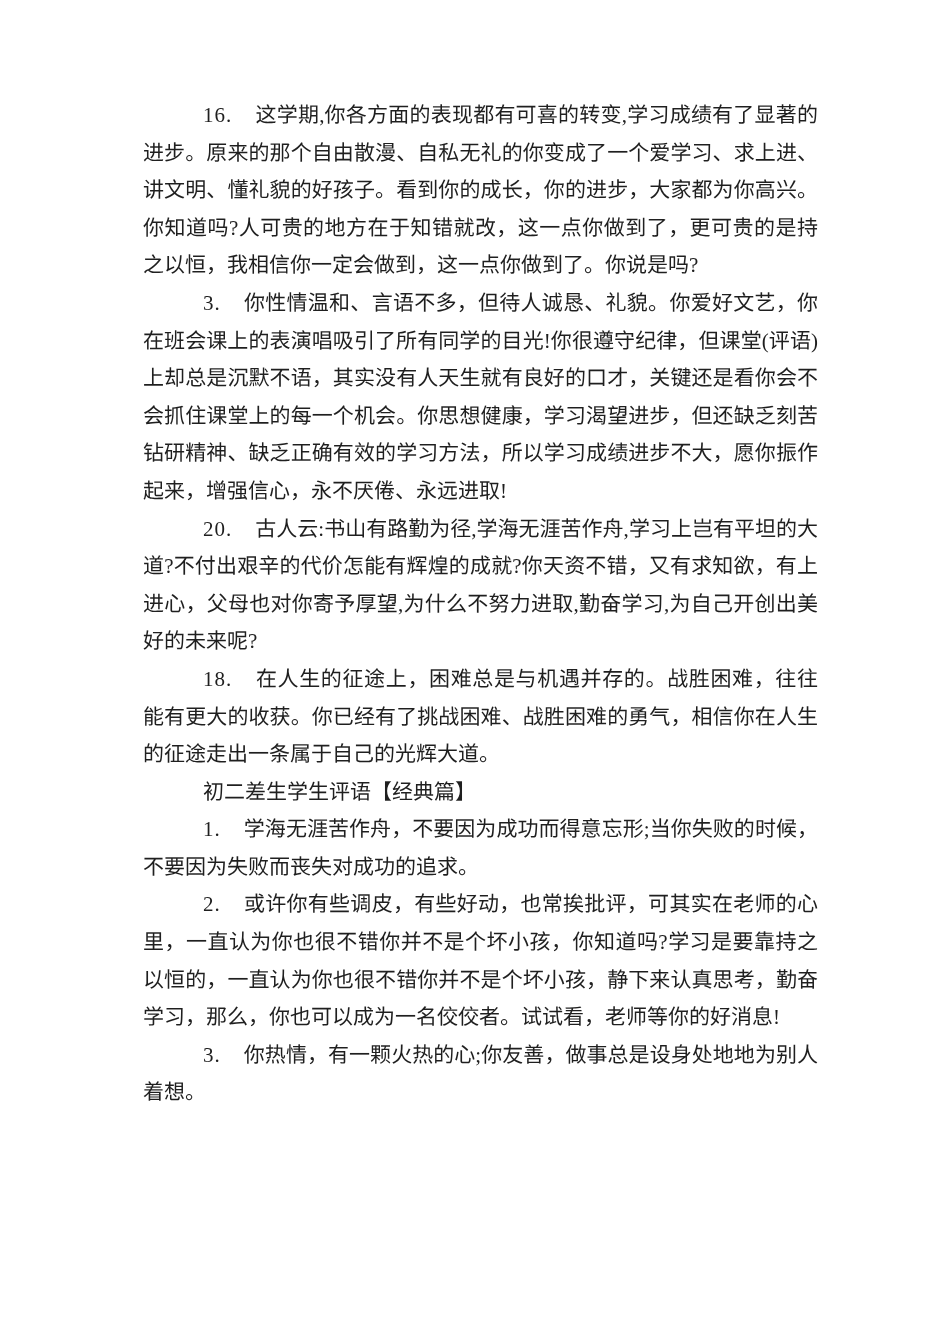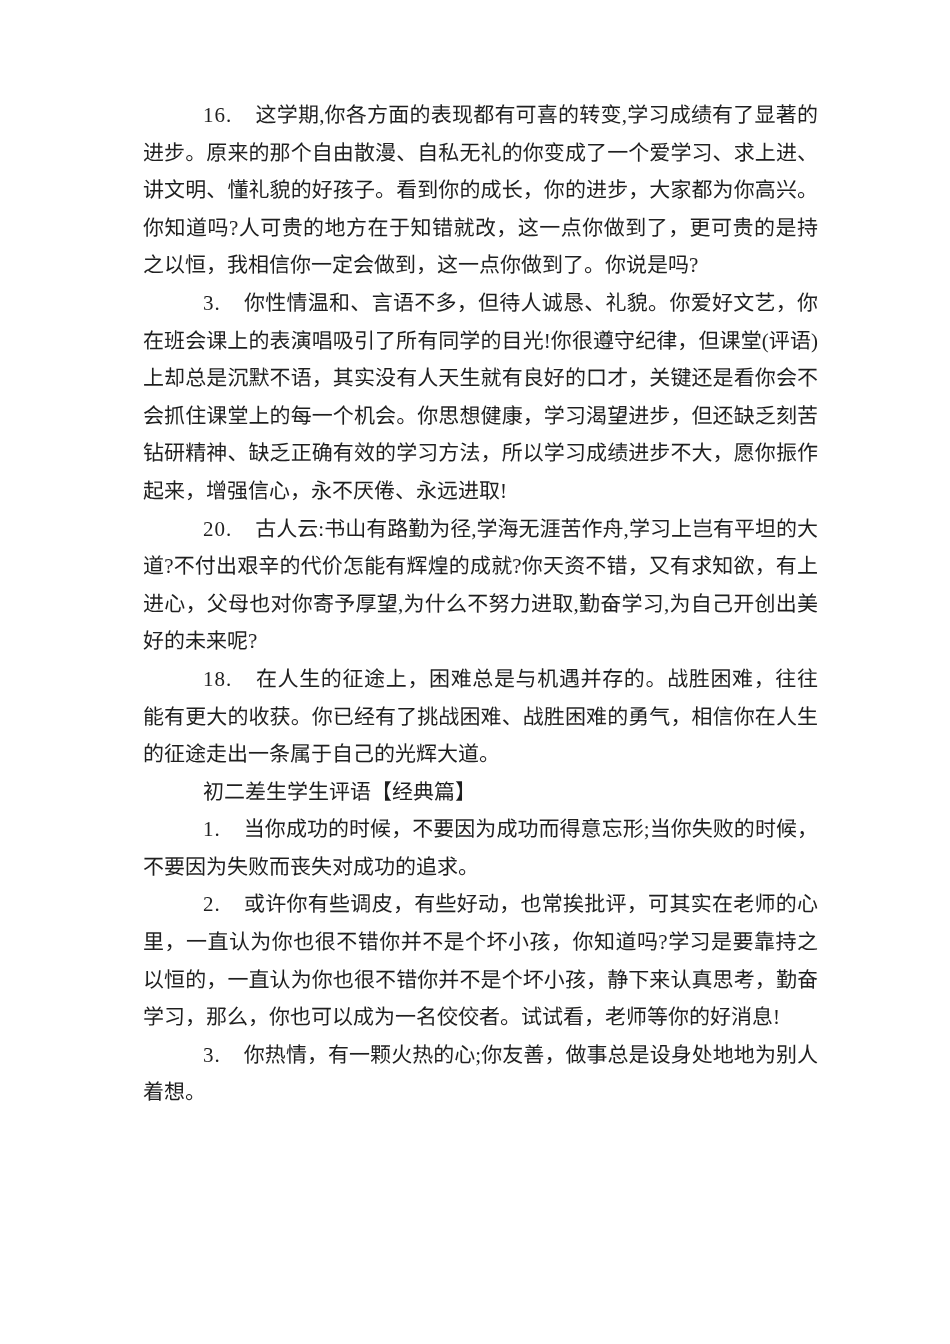--- a/index.html
+++ b/index.html
@@ -52,19 +52,19 @@
 
   <p class="para"><span class="num">3.</span><span>你性情温和、言语不多，但待人诚恳、礼貌。你爱好文艺，你在班会课上的表演唱吸引了所有同学的目光!你很遵守纪律，但课堂(评语)上却总是沉默不语，其实没有人天生就有良好的口才，关键还是看你会不会抓住课堂上的每一个机会。你思想健康，学习渴望进步，但还缺乏刻苦钻研精神、缺乏正确有效的学习方法，所以学习成绩进步不大，愿你振作起来，增强信心，永不厌倦、永远进取!</span></p>
 
   <p class="para"><span class="num">20.</span><span>古人云:书山有路勤为径,学海无涯苦作舟,学习上岂有平坦的大道?不付出艰辛的代价怎能有辉煌的成就?你天资不错，又有求知欲，有上进心，父母也对你寄予厚望,为什么不努力进取,勤奋学习,为自己开创出美好的未来呢?</span></p>
 
   <p class="para"><span class="num">18.</span><span>在人生的征途上，困难总是与机遇并存的。战胜困难，往往能有更大的收获。你已经有了挑战困难、战胜困难的勇气，相信你在人生的征途走出一条属于自己的光辉大道。</span></p>
 
 
   <p class="heading-para">初二差生学生评语【经典篇】</p>
 
-  <p class="para"><span class="num">1.</span><span>当你成功的时候，不要因为成功而得意忘形;当你失败的时候，不要因为失败而丧失对成功的追求。</span></p>
+  <p class="para"><span class="num">1.</span><span>学海无涯苦作舟，不要因为成功而得意忘形;当你失败的时候，不要因为失败而丧失对成功的追求。</span></p>
 
   <p class="para"><span class="num">2.</span><span>或许你有些调皮，有些好动，也常挨批评，可其实在老师的心里，一直认为你也很不错你并不是个坏小孩，你知道吗?学习是要靠持之以恒的，一直认为你也很不错你并不是个坏小孩，静下来认真思考，勤奋学习，那么，你也可以成为一名佼佼者。试试看，老师等你的好消息!</span></p>
 
   <p class="para"><span class="num">3.</span><span>你热情，有一颗火热的心;你友善，做事总是设身处地地为别人着想。</span></p>
 
 </div>
 
 </body></html>

